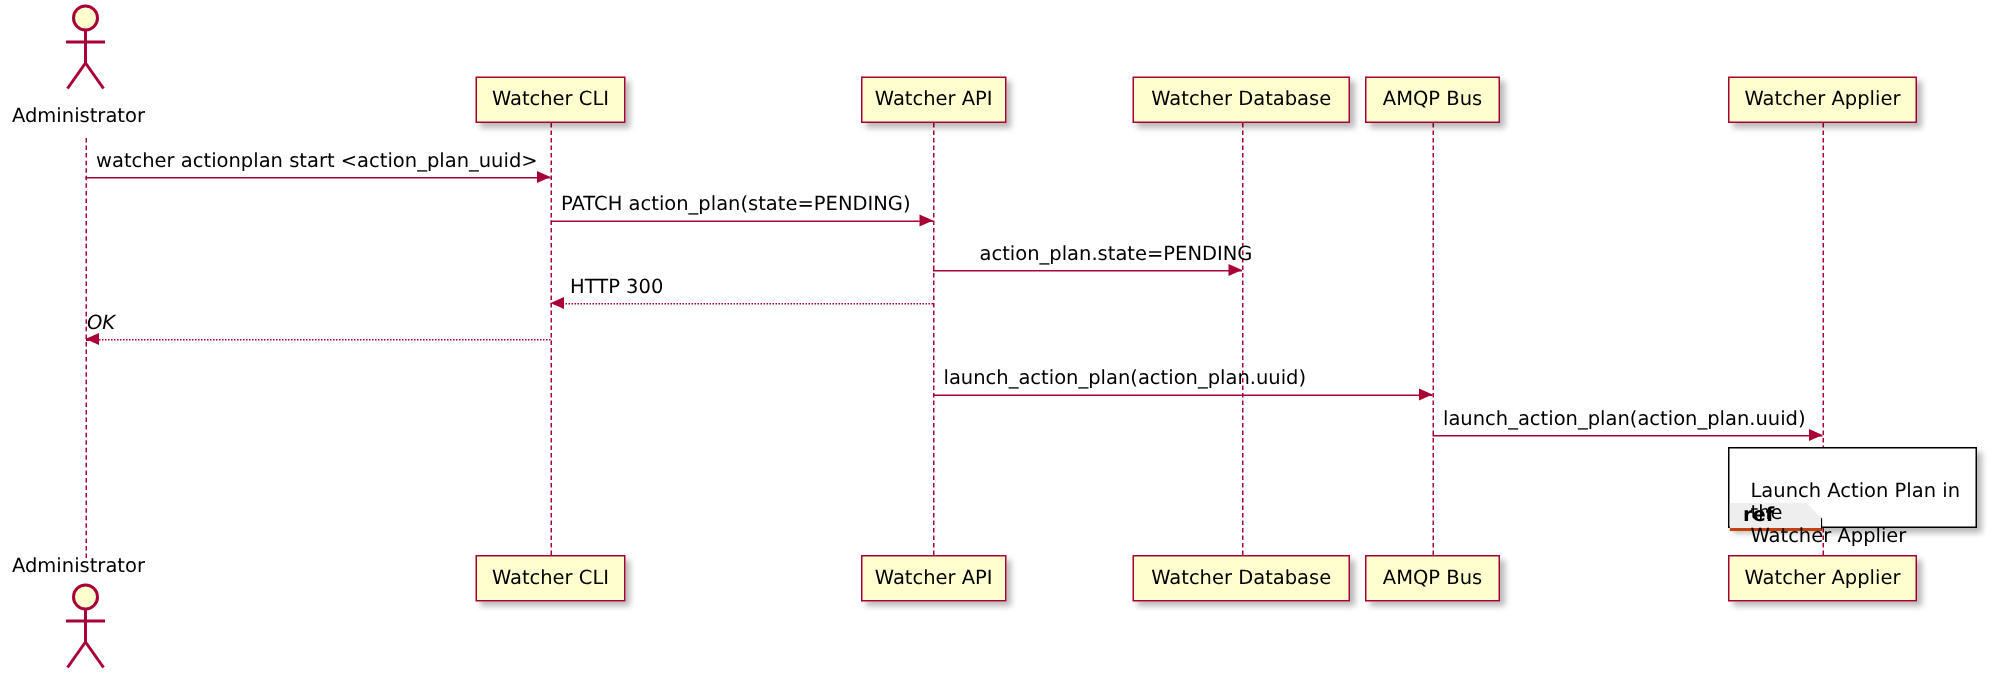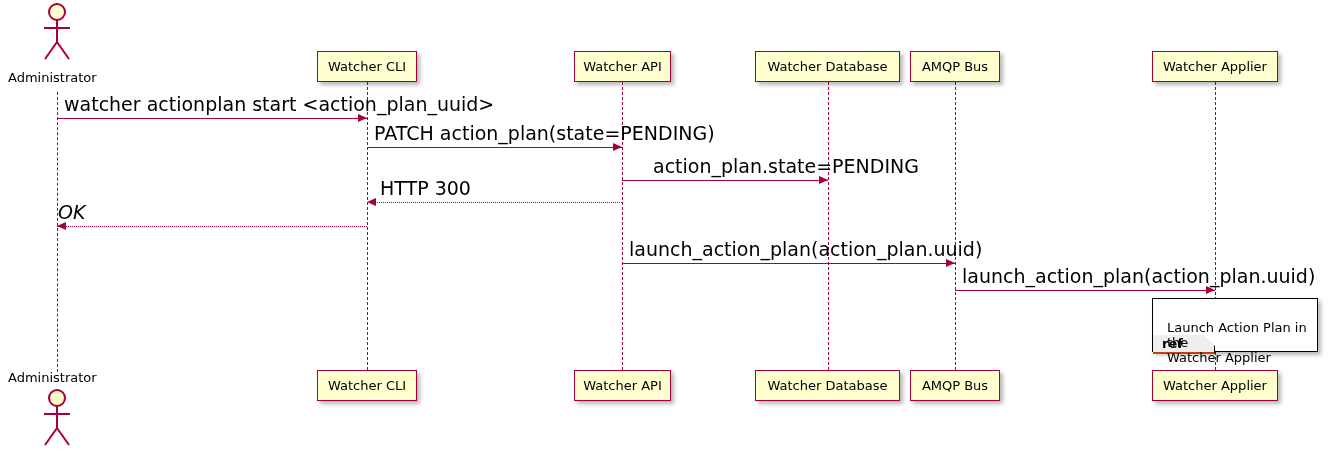--- a/index.html
+++ b/index.html
@@ -79,21 +79,21 @@
     border-left: 9px solid #A80036;
   }
   .msg.to-left .head {
     border-top: 4px solid transparent;
     border-bottom: 4px solid transparent;
     border-right: 9px solid #A80036;
   }
   .msg .label {
     position: absolute;
     bottom: 3px;
-    font-size: 19px;
+    font-size: 13px;
     color: #000000;
     white-space: nowrap;
   }
   
   .ref-box {
     position: absolute;
     box-sizing: border-box;
     background: #FFFFFF;
     border: 1px solid #000000;
     box-shadow: 3px 3px 4px rgba(0,0,0,0.28);

